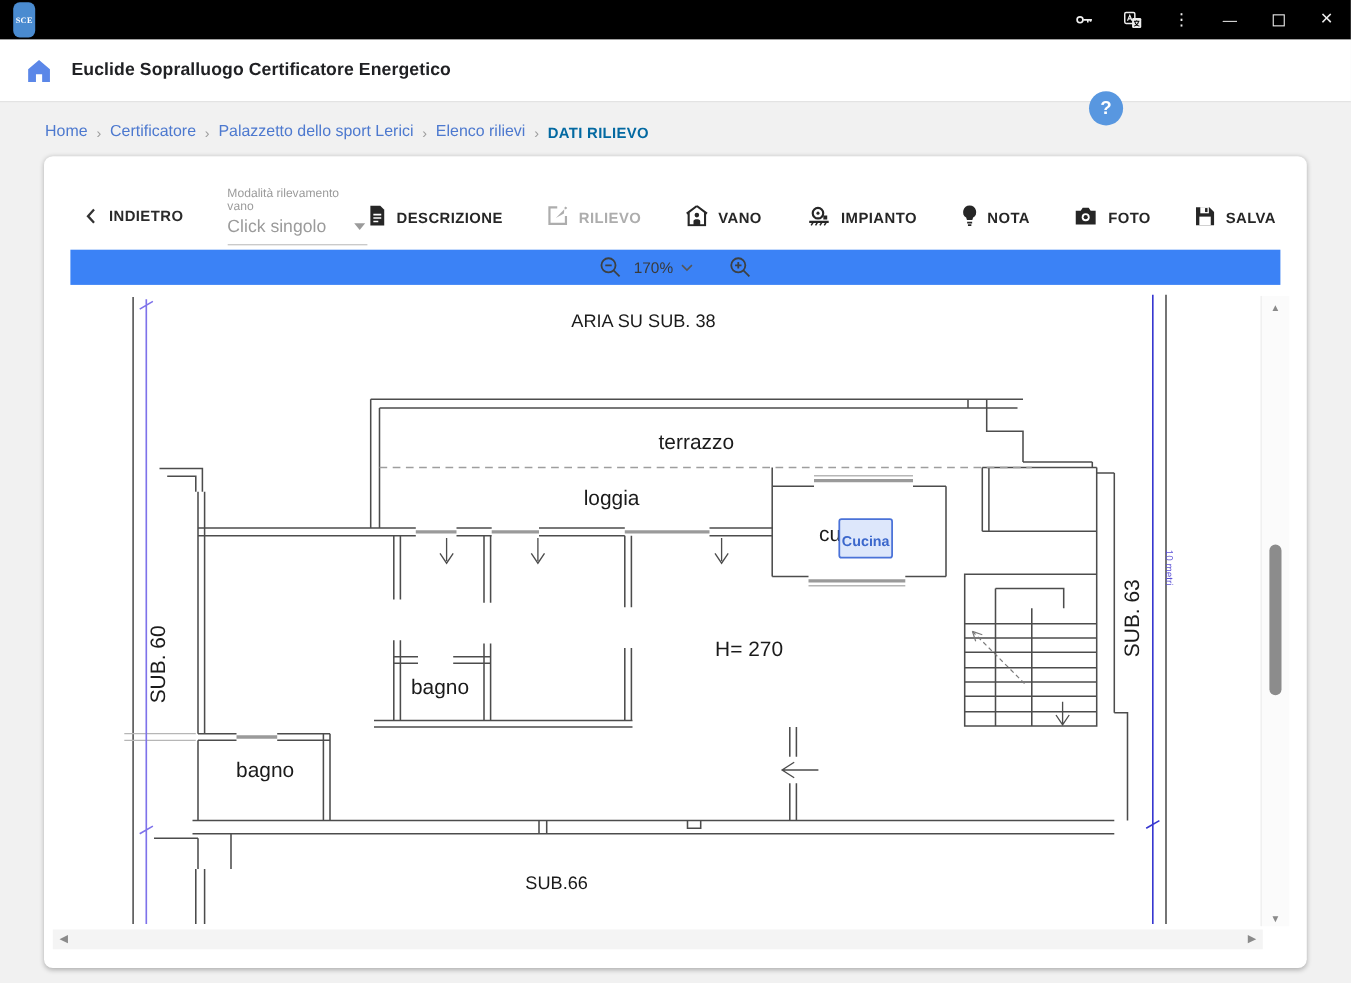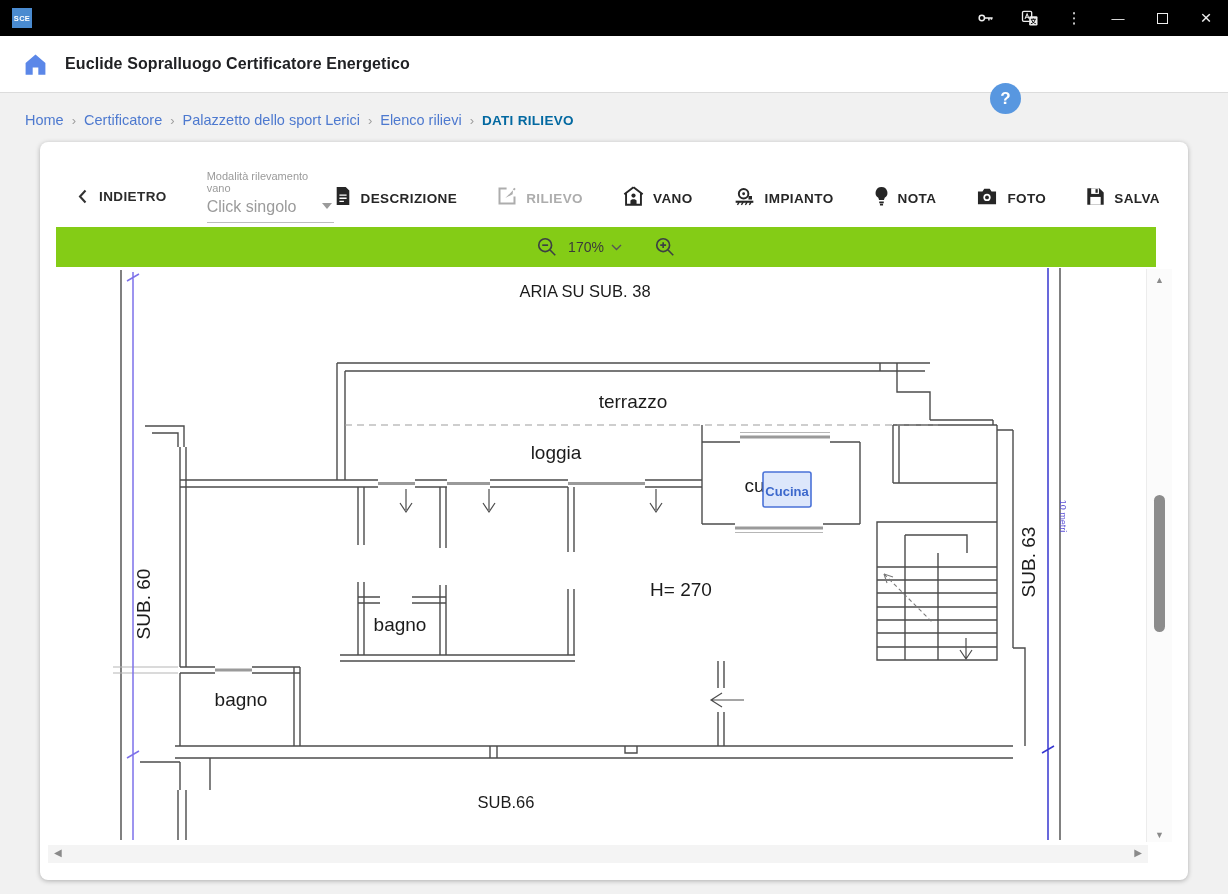--- a/index.html
+++ b/index.html
@@ -1,61 +1,61 @@
 <!DOCTYPE html>
 <html><head>
 <meta charset="utf-8">
 <style>
   * { margin:0; padding:0; box-sizing:border-box; }
   html,body { width:1228px; height:894px; font-family:"Liberation Sans",sans-serif; background:#f1f1f1; overflow:hidden; }
 
   
   .titlebar { position:absolute; left:0; top:0; width:1228px; height:36px; background:#000; display:flex; align-items:center; color:#fff; }
-  .app-badge { width:20px; height:20px; margin:0 10px 0 12px; background:#4a8bd0; border-radius:0; font-size:7.5px; font-weight:bold; color:#fff; display:flex; align-items:center; justify-content:center; letter-spacing:.3px; }
+  .app-badge { width:20px; height:32px; margin:0 10px 0 12px; background:#4a8bd0; border-radius:6px; font-size:7.5px; font-weight:bold; color:#fff; display:flex; align-items:center; justify-content:center; letter-spacing:.3px;font-family:Liberation Serif, serif; }
   .tb-title { font-size:13px; color:#f5f5f5; }
   .tb-right { margin-left:auto; display:flex; align-items:center; height:100%; }
   .tb-ico { width:44px; height:36px; display:flex; align-items:center; justify-content:center; color:#eee; }
   .tb-ico svg { display:block; }
   .tb-menu { font-size:15px; color:#eee; }
   .tb-min { font-size:13px; color:#eee; }
   .maxbox { width:11px; height:11px; border:1.4px solid #eee; display:block; }
   .tb-close { font-size:19px; color:#eee; }
 
   
   .header { position:absolute; left:0; top:36px; width:1228px; height:57px; background:#fff; border-bottom:1px solid #dcdcdc; display:flex; align-items:center; }
   .home-ico { margin-left:22px; display:flex; }
   .header h1 { margin-left:16px; font-size:16px; font-weight:bold; color:#202124; letter-spacing:.1px; }
   .help-circle { position:absolute; left:990px; top:47px; width:31px; height:31px; border-radius:50%; background:#5897e0; color:#fff; font-size:17px; font-weight:bold; display:flex; align-items:center; justify-content:center; }
   .user-btn { position:absolute; left:1036px; top:44px; width:176px; height:37px; background:#fff; border:2px solid #4a7fd6; border-radius:5px; display:flex; align-items:center; }
   .user-avatar { width:24px; height:24px; margin-left:12px; border:1px solid #9a9a9a; border-radius:50%; display:flex; align-items:center; justify-content:center; }
   .user-name { margin-left:11px; font-size:14.5px; color:#3c4043; }
 
   
-  .breadcrumb { position:absolute; left:25px; top:112px; display:flex; align-items:center; font-size:14.5px; }
+  .breadcrumb { position:absolute; left:41px; top:112px; display:flex; align-items:center; font-size:14.5px; }
   .bc-link { color:#4d79cf; }
   .bc-sep { color:#9e9e9e; padding:0 8px; font-size:13px; }
   .bc-current { color:#0369a1; font-weight:bold; font-size:13.5px; letter-spacing:.3px; }
 
   
   .card { position:absolute; left:40px; top:142px; width:1148px; height:738px; background:#fff; border-radius:8px; box-shadow:0 1px 5px rgba(0,0,0,.28); }
 
   
   .toolbar { position:absolute; left:0; top:24px; width:100%; height:60px; display:flex; align-items:center; padding:0 28px 0 38px; }
   .back { display:flex; align-items:center; gap:12px; color:#2b2b2b; font-size:13.5px; font-weight:bold; letter-spacing:.4px; }
   .mode-select { margin-left:40px; width:180px; position:relative; padding-bottom:6px; border-bottom:1px solid #bdbdbd; }
   .mode-label { font-size:11px; color:#9b9b9b; margin-bottom:4px; }
   .mode-value { font-size:16px; color:#9b9b9b; }
   .mode-caret { position:absolute; right:2px; bottom:13px; width:0; height:0; border-left:5px solid transparent; border-right:5px solid transparent; border-top:6px solid #9b9b9b; }
   .tool-btns { margin-left:auto; display:flex; align-items:center; gap:40px; }
   .tool-btn { display:flex; align-items:flex-end; gap:9px; color:#262626; font-size:13.5px; font-weight:bold; letter-spacing:.4px; }
   .tool-btn.disabled { color:#adadad; }
   .tool-btn svg { display:block; }
 
   
-  .zoombar { position:absolute; left:16px; top:85px; width:1100px; height:40px; background:#84cc16; display:flex; align-items:center; justify-content:center; gap:10px; color:#3a3a3a; }
+  .zoombar { position:absolute; left:24px; top:85px; width:1100px; height:32px; background:#3b82f6; display:flex; align-items:center; justify-content:center; gap:10px; color:#3a3a3a; }
   .zoom-level { font-size:14px; display:flex; align-items:center; gap:7px; }
   .zoom-in-wrap { margin-left:22px; display:flex; }
 
   
   .canvas { position:absolute; left:24px; top:125px; width:1082px; height:573px; background:#fff; overflow:hidden; }
 
   
   .vscroll { position:absolute; left:1106px; top:127px; width:26px; height:573px; background:#fbfbfb; border-left:1px solid #ececec; }
   .vs-up, .vs-down { position:absolute; left:0; width:100%; text-align:center; color:#8a8a8a; font-size:9px; }
   .vs-up { top:6px; }

